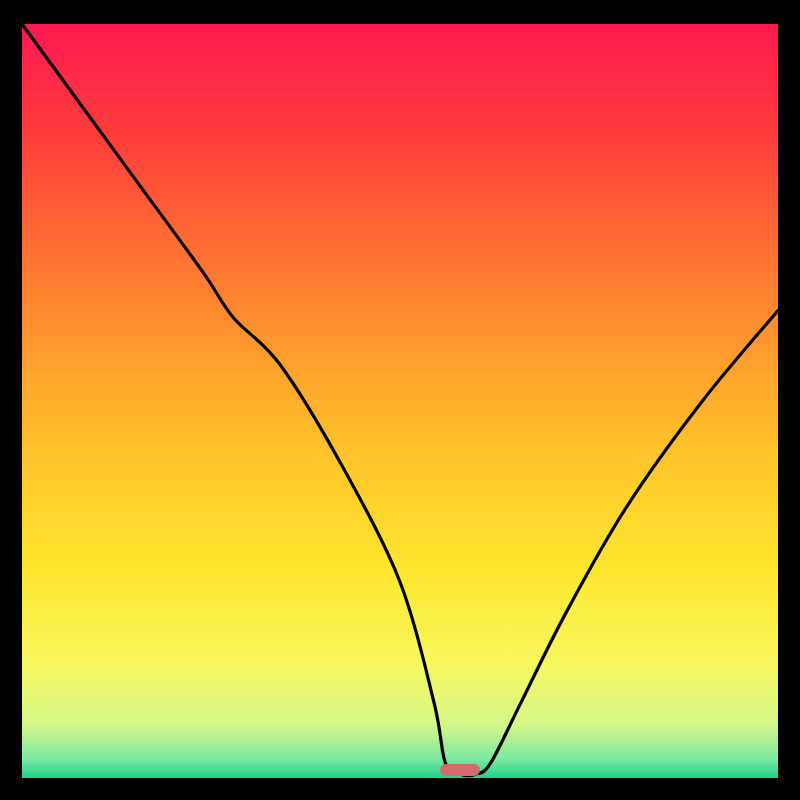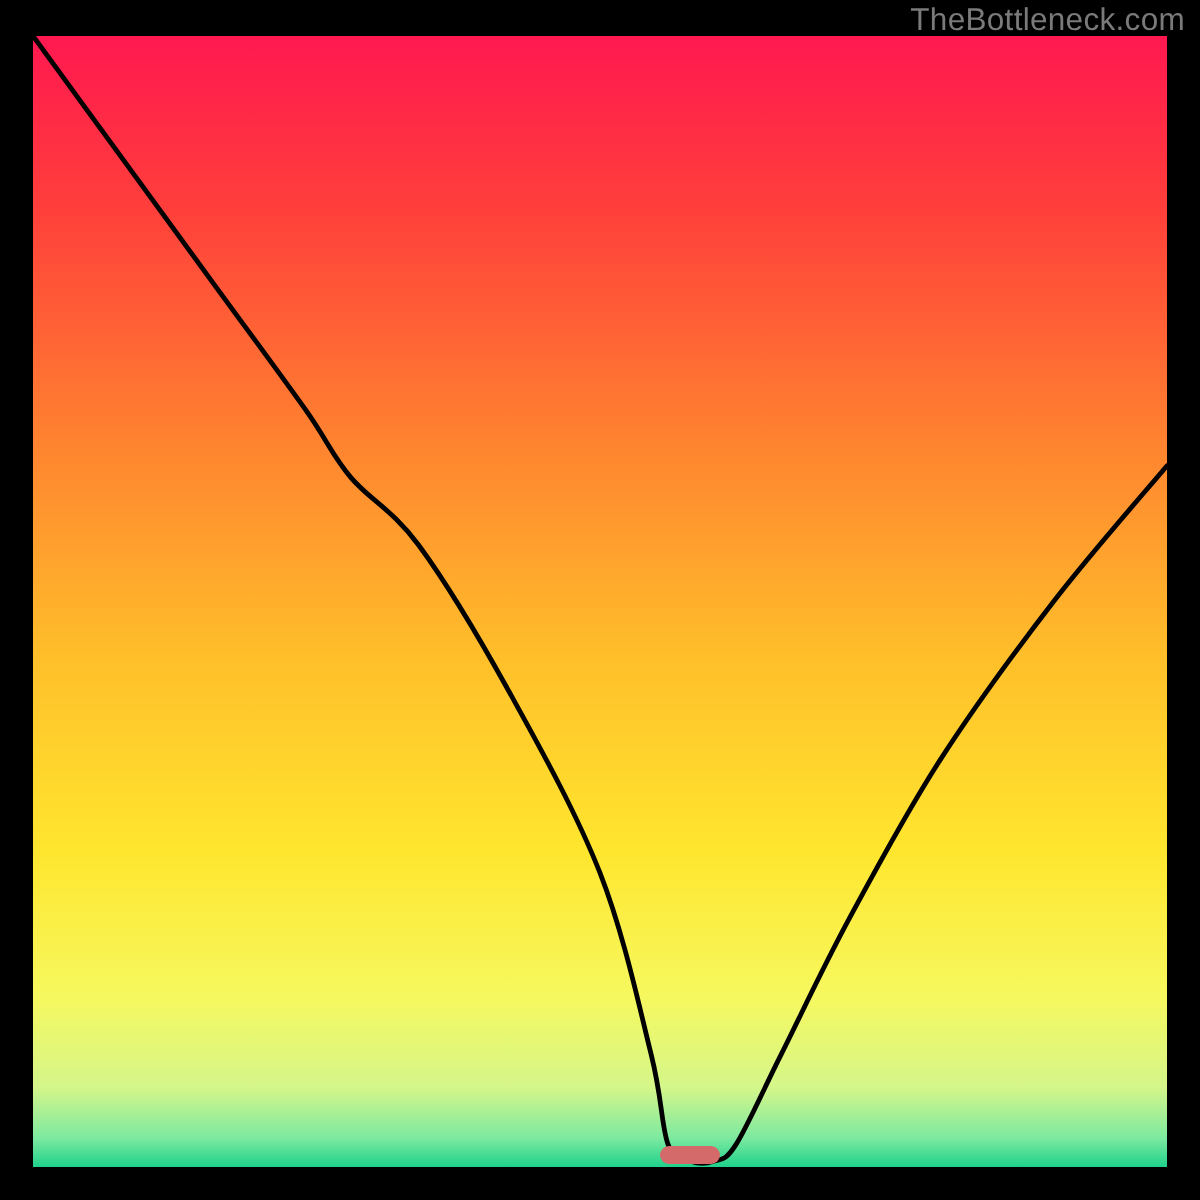--- a/index.html
+++ b/index.html
@@ -76,14 +76,13 @@
       <rect x="0" y="0" width="100" height="100" fill="url(#bg)"></rect>
     </svg>
 
     <svg class="curve-svg" viewBox="0 0 100 100" preserveAspectRatio="none">
       <path id="curve-path" d="M 0 0 C 1.3333333333333333 1.8333333333333333, 5.333333333333334 7.333333333333334, 8 11 C 10.666666666666666 14.666666666666666, 13.333333333333334 18.333333333333332, 16 22 C 18.666666666666668 25.666666666666668, 22 30.166666666666668, 24 33 C 26 35.833333333333336, 26.333333333333336 37, 28.000000000000004 39 C 29.66666666666667 41, 31.666666666666668 41.83333333333333, 34 44.99999999999999 C 36.333333333333336 48.16666666666666, 39.333333333333336 53.166666666666664, 42 58 C 44.666666666666664 62.833333333333336, 47.916666666666664 68.66666666666667, 50 74 C 52.083333333333336 79.33333333333333, 53.50000000000001 86, 54.50000000000001 90 C 55.50000000000001 94, 55.41666666666668 96.41666666666667, 56.00000000000001 98 C 56.583333333333336 99.58333333333333, 57.33333333333333 99.25, 57.99999999999999 99.5 C 58.66666666666666 99.75, 59.33333333333333 99.75, 60 99.5 C 60.66666666666667 99.25, 61 99.58333333333333, 62 98 C 63 96.41666666666667, 64.33333333333333 93.33333333333333, 66 90 C 67.66666666666667 86.66666666666667, 69.66666666666667 82.33333333333333, 72 78 C 74.33333333333333 73.66666666666667, 77 68.66666666666667, 80 64 C 83 59.333333333333336, 86.66666666666667 54.333333333333336, 90 50 C 93.33333333333333 45.666666666666664, 98.33333333333333 40, 100 38" fill="none" stroke="#000" stroke-width="3.2" stroke-linecap="round" stroke-linejoin="round" vector-effect="non-scaling-stroke"></path>
     </svg>
 
     <div class="marker" id="opt-marker" style="left: 418.48px; top: 740.46px; width: 40px; height: 12px; background: rgb(212, 106, 106);"></div>
   </div>
 
-  <div class="watermark">TheBottleneck.com</div>
 </div>
 
 </body></html>

